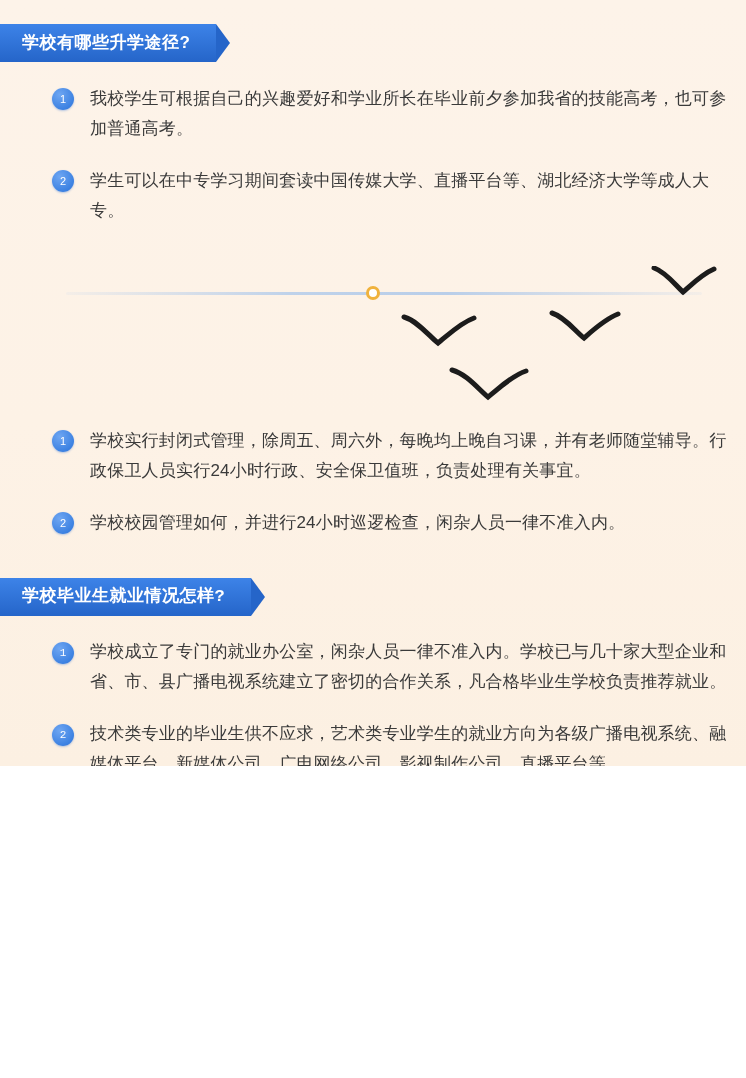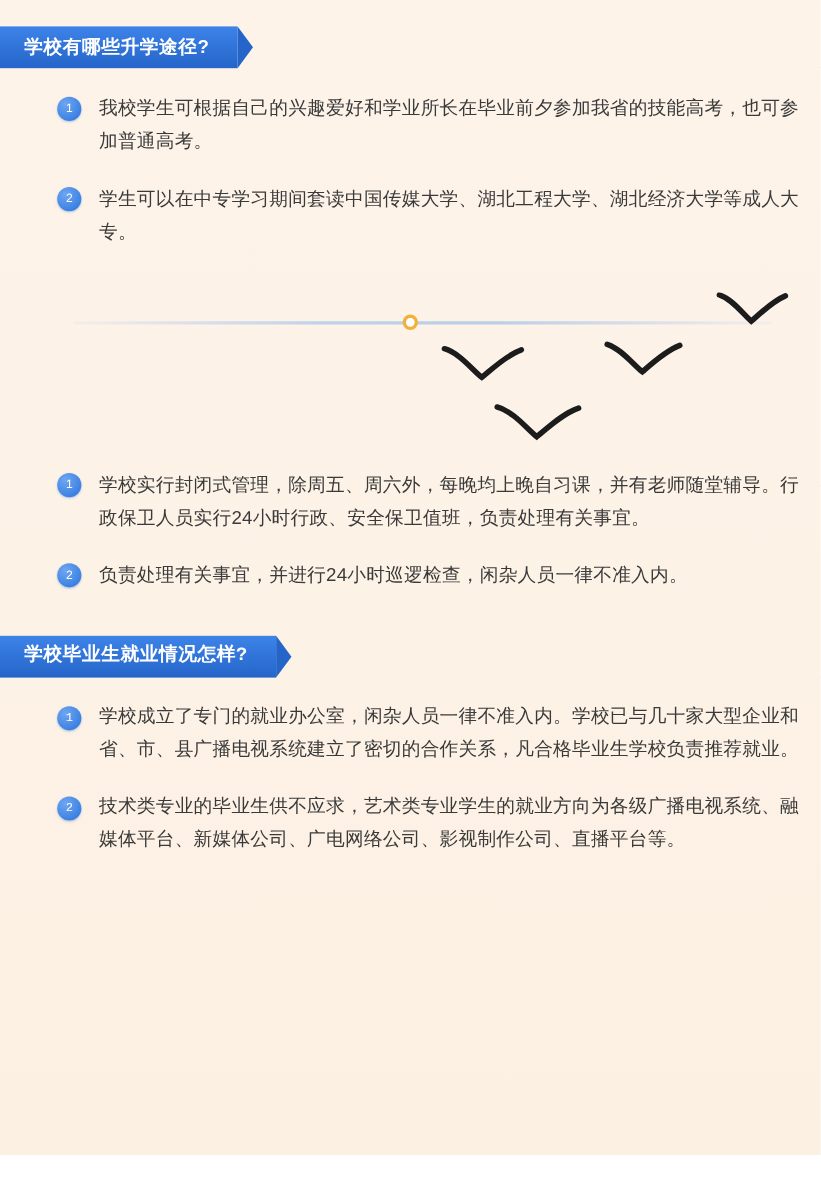--- a/index.html
+++ b/index.html
@@ -9,21 +9,21 @@
   body {
     width: 746px;
     height: 1078px;
     background: #ffffff;
     font-family: "Liberation Sans", sans-serif;
     overflow: hidden;
   }
   .page {
     position: relative;
     width: 746px;
-    height: 1050px;
+    height: 766px;
     background: linear-gradient(180deg, #fdf3e9 0%, #fdf2e6 55%, #fcf0e2 100%);
     overflow: hidden;
   }
   
   .section {
     position: relative;
   }
   .sec-head {
     position: relative;
     display: inline-block;
@@ -131,21 +131,21 @@
   <div class="section s1">
     <div class="head-rule"></div>
     <div class="sec-head">学校有哪些升学途径?</div>
     <div class="sec-body">
       <div class="item">
         <div class="num">1</div>
         <div class="txt">我校学生可根据自己的兴趣爱好和学业所长在毕业前夕参加我省的技能高考，也可参加普通高考。</div>
       </div>
       <div class="item">
         <div class="num">2</div>
-        <div class="txt">学生可以在中专学习期间套读中国传媒大学、湖北工程大学、湖北经济大学等成人大专。</div>
+        <div class="txt">学生可以在中专学习期间套读中国传媒大学、直播平台等、湖北经济大学等成人大专。</div>
       </div>
     </div>
   </div>
 
   <div class="decor">
     <div class="divider"></div>
     <div class="dot"></div>
 
     <div class="bird" style="left:650px; top:18px;">
       <svg width="70" height="32" viewBox="0 0 70 32">
@@ -171,21 +171,21 @@
 
   <div class="section s2">
     <div class="head-rule"></div>
     <div class="sec-body">
       <div class="item">
         <div class="num">1</div>
         <div class="txt">学校实行封闭式管理，除周五、周六外，每晚均上晚自习课，并有老师随堂辅导。行政保卫人员实行24小时行政、安全保卫值班，负责处理有关事宜。</div>
       </div>
       <div class="item">
         <div class="num">2</div>
-        <div class="txt">负责处理有关事宜，并进行24小时巡逻检查，闲杂人员一律不准入内。</div>
+        <div class="txt">学校校园管理如何，并进行24小时巡逻检查，闲杂人员一律不准入内。</div>
       </div>
     </div>
   </div>
 
   <div class="section s3">
     <div class="head-rule"></div>
     <div class="sec-head">学校毕业生就业情况怎样?</div>
     <div class="sec-body">
       <div class="item">
         <div class="num">1</div>

